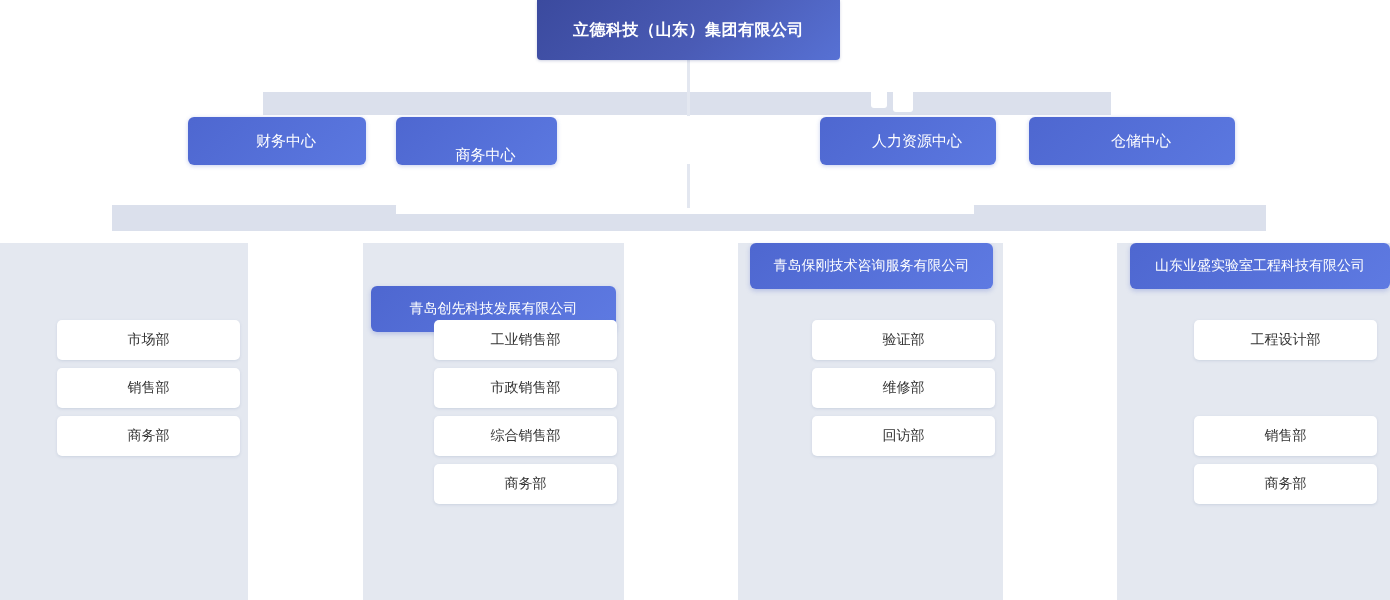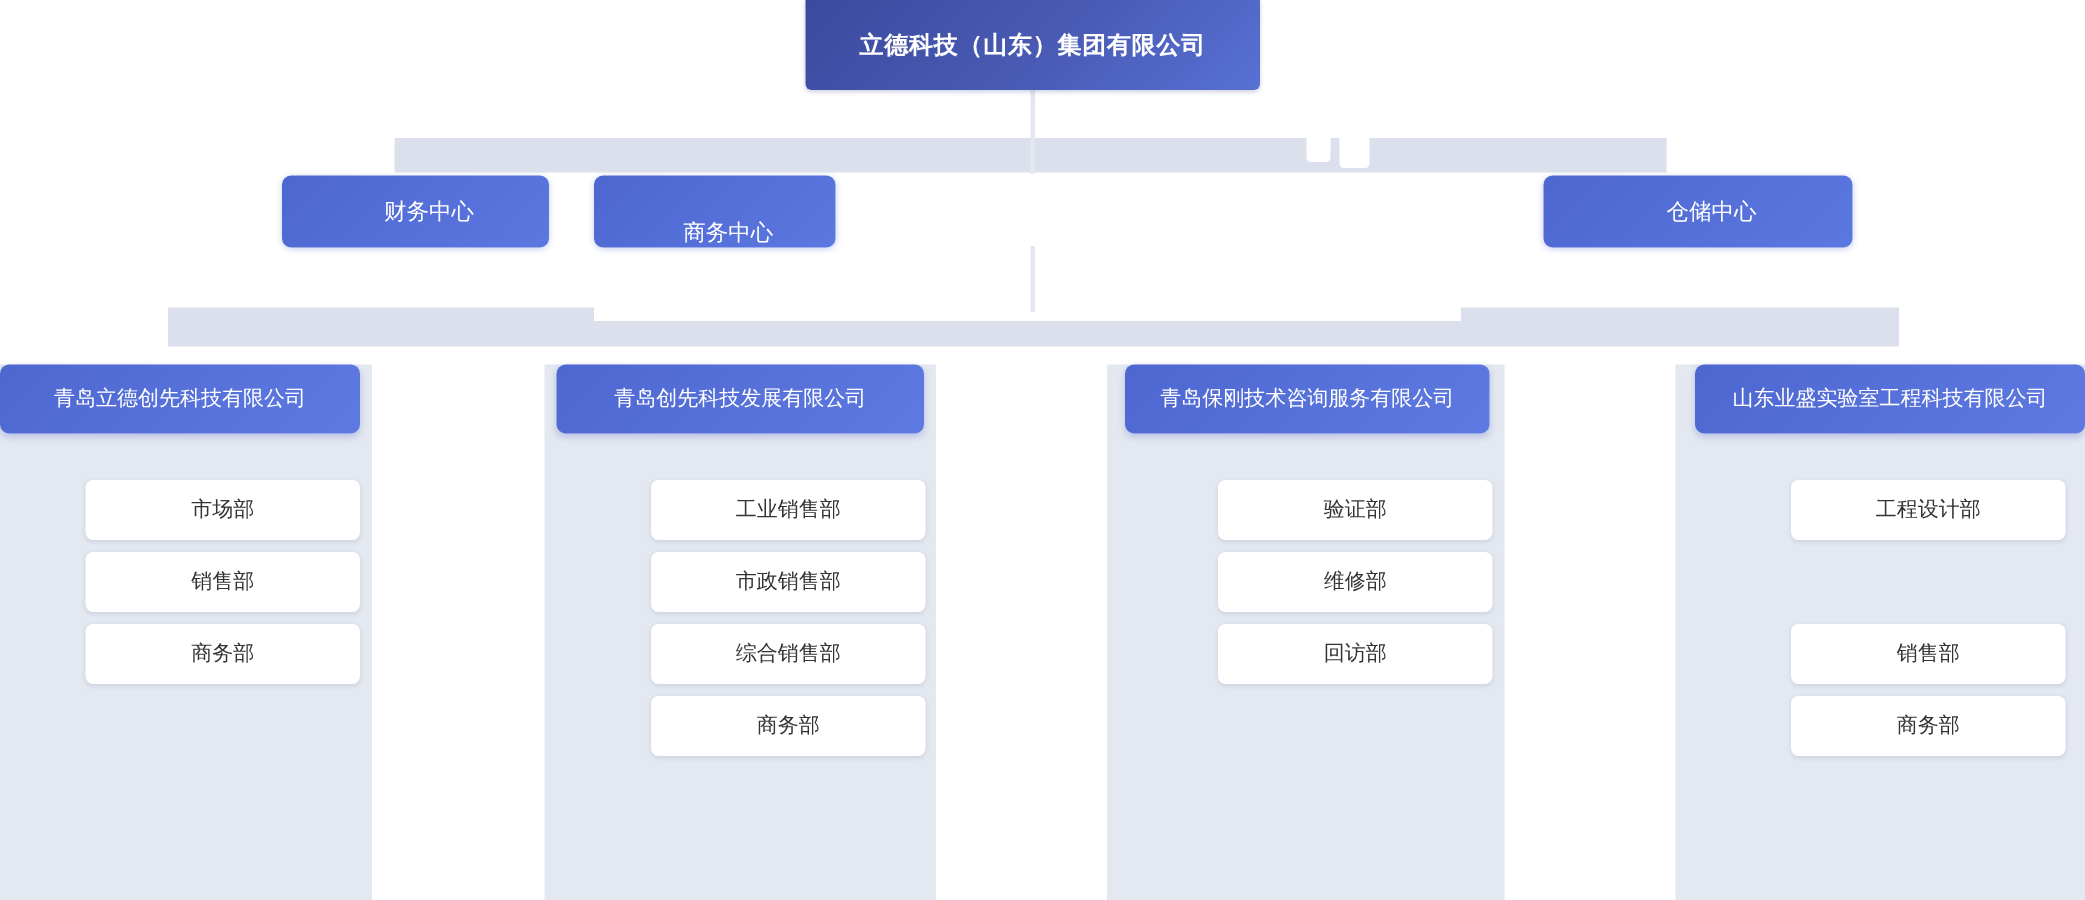--- a/index.html
+++ b/index.html
@@ -82,40 +82,40 @@
   <div class="root-node">
     <span>立德科技（山东）集团有限公司</span>
   </div>
 
   <div class="lvl2" style="left:188px;width:160px;">
     <span>财务中心</span>
   </div>
   <div class="lvl2" style="left:396px;width:143px;align-items:flex-end;">
     <span>商务中心</span>
   </div>
+  <div class="lvl2" style="left:820px;width:158px;">
+    <span>人力资源中心</span>
+  </div>
   <div class="lvl2" style="left:1029px;width:188px;">
     <span>仓储中心</span>
   </div>
 
   <div class="col" style="left:0px;width:248px;height:357px;"></div>
-  <div class="col-head" style="left:0px;width:240px;">
-    <span>青岛立德创先科技有限公司</span>
-  </div>
   <div class="dept" style="left:25px;top:320px;width:183px;">
     <span>市场部</span>
   </div>
   <div class="dept" style="left:25px;top:368px;width:183px;">
     <span>销售部</span>
   </div>
   <div class="dept" style="left:25px;top:416px;width:183px;">
     <span>商务部</span>
   </div>
 
   <div class="col" style="left:363px;width:261px;height:357px;"></div>
-  <div class="col-head" style="left:371px;width:245px;">
+  <div class="col-head" style="left:371px;width:245px;margin-top:43px;">
     <span>青岛创先科技发展有限公司</span>
   </div>
   <div class="dept" style="left:402px;top:320px;width:183px;">
     <span>工业销售部</span>
   </div>
   <div class="dept" style="left:402px;top:368px;width:183px;">
     <span>市政销售部</span>
   </div>
   <div class="dept" style="left:402px;top:416px;width:183px;">
     <span>综合销售部</span>

